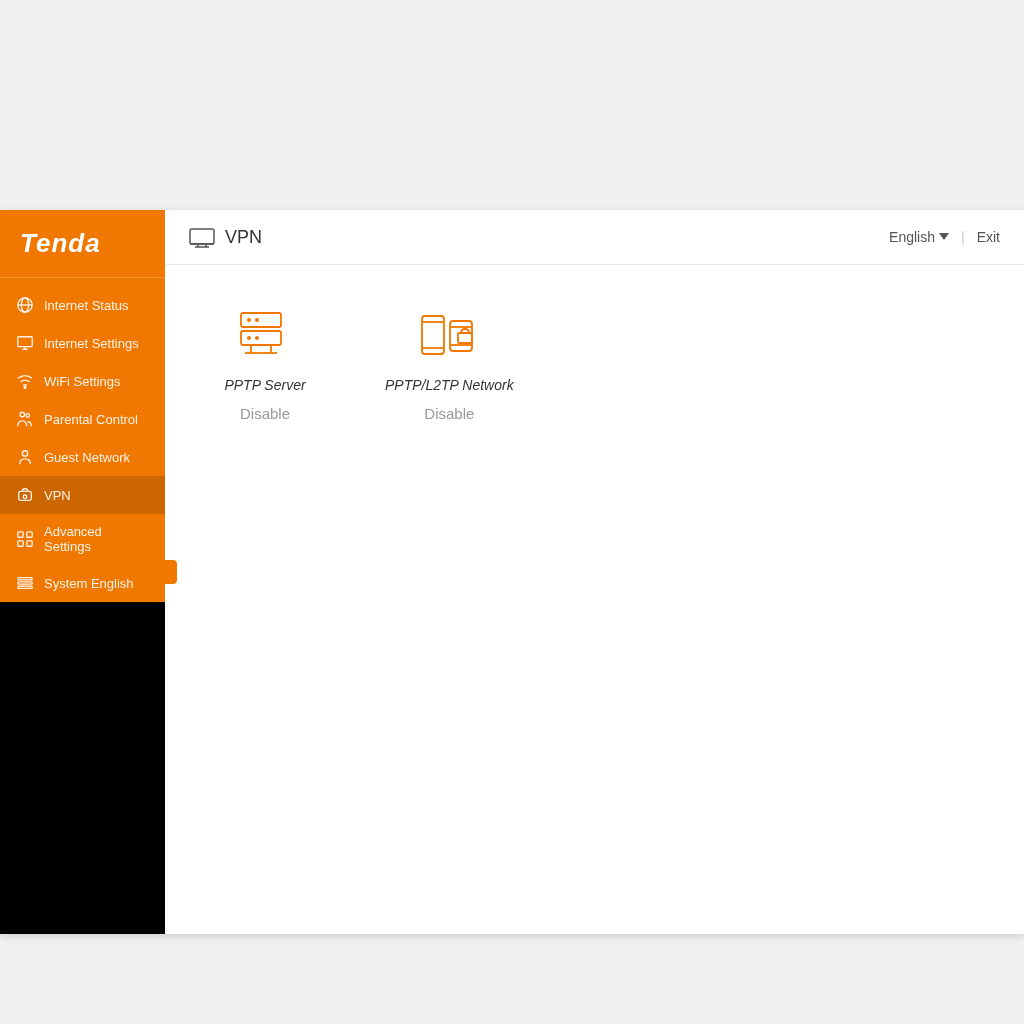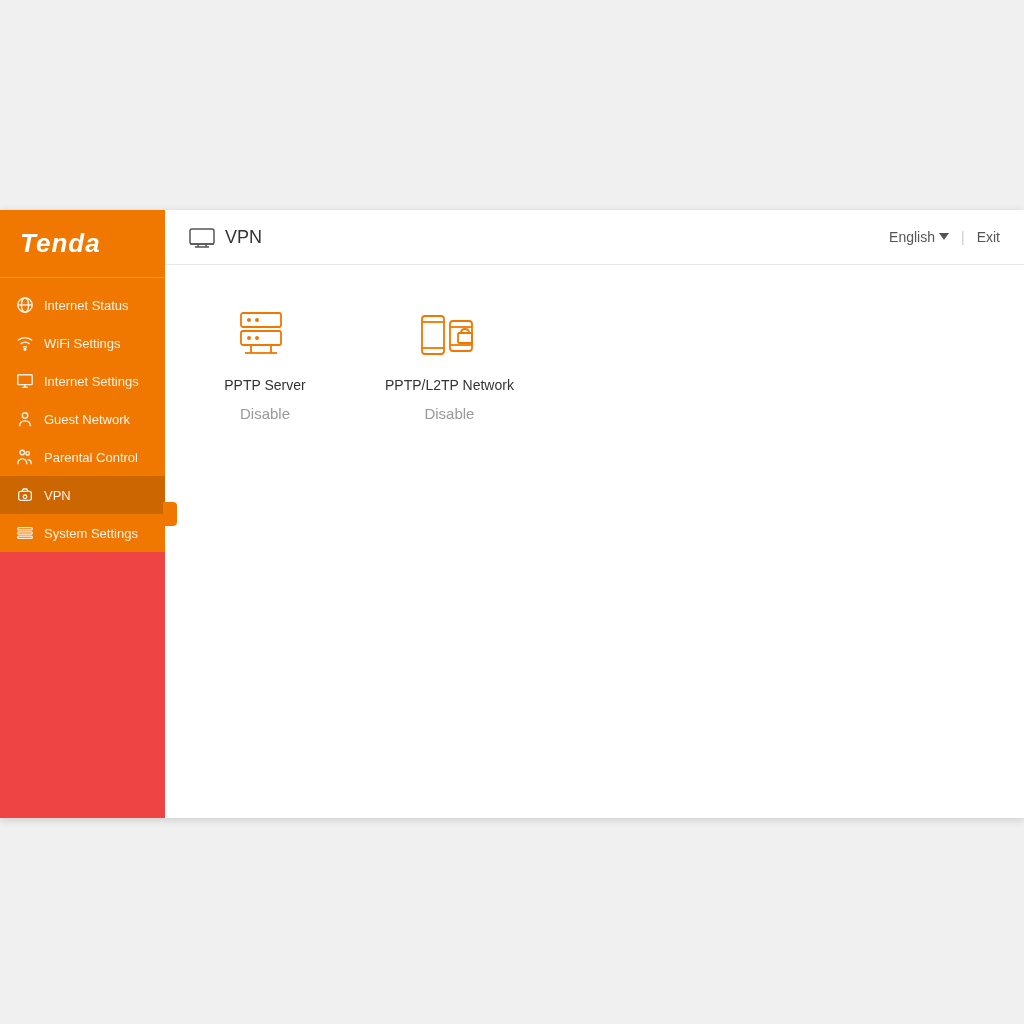--- a/index.html
+++ b/index.html
@@ -19,23 +19,23 @@
       flex-direction: column;
     }
 
     .top-space {
       height: 210px;
       background: #f0f0f0;
     }
 
     .app-window {
       width: 100%;
-      height: 608px;
-      display: flex;
-      background: #ef4444;
+      height: 724px;
+      display: flex;
+      background: #000000;
       box-shadow: 0 2px 8px rgba(0,0,0,0.15);
     }
 
     
     .sidebar {
       width: 165px;
       background: #f07800;
       color: #fff;
       display: flex;
       flex-direction: column;
@@ -199,20 +199,21 @@
 
     .vpn-card-icon svg {
       width: 65px;
       height: 55px;
     }
 
     .vpn-card-title {
       font-size: 14px;
       color: #333;
       text-align: right;
+      font-style: italic;
     }
 
     .vpn-card-status {
       font-size: 15px;
       color: #999;
       text-align: center;
     }
 
     
     .page-icon {
@@ -241,84 +242,95 @@
                 <ellipse cx="10" cy="10" rx="4" ry="8"></ellipse>
                 <line x1="2" y1="10" x2="18" y2="10"></line>
               </svg>
             </span>
             <span class="nav-label">Internet Status</span>
           </div>
 
           <div class="nav-item">
             <span class="nav-icon">
               <svg viewBox="0 0 20 20" fill="none" stroke="rgba(255,255,255,0.9)" stroke-width="1.5">
+                <rect x="2" y="3" width="16" height="11" rx="1"></rect>
+                <line x1="7" y1="17" x2="13" y2="17"></line>
+                <line x1="10" y1="14" x2="10" y2="17"></line>
+              </svg>
+            </span>
+            <span class="nav-label">Internet Settings</span>
+          </div>
+
+          <div class="nav-item">
+            <span class="nav-icon">
+              <svg viewBox="0 0 20 20" fill="none" stroke="rgba(255,255,255,0.9)" stroke-width="1.5">
                 <path d="M2 7 Q10 1 18 7"></path>
                 <path d="M5 11 Q10 7 15 11"></path>
                 <path d="M8 15 Q10 13 12 15"></path>
                 <circle cx="10" cy="17" r="1" fill="rgba(255,255,255,0.9)"></circle>
               </svg>
             </span>
             <span class="nav-label">WiFi Settings</span>
           </div>
 
           <div class="nav-item">
             <span class="nav-icon">
               <svg viewBox="0 0 20 20" fill="none" stroke="rgba(255,255,255,0.9)" stroke-width="1.5">
-                <rect x="2" y="3" width="16" height="11" rx="1"></rect>
-                <line x1="7" y1="17" x2="13" y2="17"></line>
-                <line x1="10" y1="14" x2="10" y2="17"></line>
-              </svg>
-            </span>
-            <span class="nav-label">Internet Settings</span>
-          </div>
-
-          <div class="nav-item">
-            <span class="nav-icon">
-              <svg viewBox="0 0 20 20" fill="none" stroke="rgba(255,255,255,0.9)" stroke-width="1.5">
-                <circle cx="10" cy="6" r="3"></circle>
-                <path d="M4 18 Q4 12 10 12 Q16 12 16 18"></path>
-              </svg>
-            </span>
-            <span class="nav-label">Guest Network</span>
-          </div>
-
-          <div class="nav-item">
-            <span class="nav-icon">
-              <svg viewBox="0 0 20 20" fill="none" stroke="rgba(255,255,255,0.9)" stroke-width="1.5">
                 <circle cx="7" cy="5" r="2.5"></circle>
                 <circle cx="13" cy="6" r="2"></circle>
                 <path d="M2 18 Q2 12 7 12 Q12 12 12 18"></path>
                 <path d="M13 13 Q17 13 17 18"></path>
               </svg>
             </span>
             <span class="nav-label">Parental Control</span>
           </div>
 
+          <div class="nav-item">
+            <span class="nav-icon">
+              <svg viewBox="0 0 20 20" fill="none" stroke="rgba(255,255,255,0.9)" stroke-width="1.5">
+                <circle cx="10" cy="6" r="3"></circle>
+                <path d="M4 18 Q4 12 10 12 Q16 12 16 18"></path>
+              </svg>
+            </span>
+            <span class="nav-label">Guest Network</span>
+          </div>
+
           <div class="nav-item active">
             <span class="nav-icon">
               <svg viewBox="0 0 20 20" fill="none" stroke="rgba(255,255,255,0.9)" stroke-width="1.5">
                 <rect x="3" y="6" width="14" height="10" rx="2"></rect>
                 <path d="M7 6 Q7 3 10 3 Q13 3 13 6"></path>
                 <circle cx="10" cy="12" r="2"></circle>
               </svg>
             </span>
             <span class="nav-label">VPN</span>
           </div>
 
 
+          <div class="nav-item">
+            <span class="nav-icon">
+              <svg viewBox="0 0 20 20" fill="none" stroke="rgba(255,255,255,0.9)" stroke-width="1.5">
+                <rect x="2" y="2" width="6" height="6" rx="1"></rect>
+                <rect x="12" y="2" width="6" height="6" rx="1"></rect>
+                <rect x="2" y="12" width="6" height="6" rx="1"></rect>
+                <rect x="12" y="12" width="6" height="6" rx="1"></rect>
+              </svg>
+            </span>
+            <span class="nav-label">Advanced Settings</span>
+          </div>
 
           <div class="nav-item">
             <span class="nav-icon">
               <svg viewBox="0 0 20 20" fill="none" stroke="rgba(255,255,255,0.9)" stroke-width="1.5">
                 <rect x="2" y="4" width="16" height="2.5" rx="1"></rect>
                 <rect x="2" y="8.75" width="16" height="2.5" rx="1"></rect>
                 <rect x="2" y="13.5" width="16" height="2.5" rx="1"></rect>
               </svg>
             </span>
-            <span class="nav-label">System Settings</span>
+            <span class="nav-label">System English</span>
           </div>
         </nav>
       </div>
 
       <div class="sidebar-collapse">
         <svg width="8" height="12" viewBox="0 0 8 12" fill="none">
           <polyline points="6,2 2,6 6,10" stroke="#f07800" stroke-width="1.5"></polyline>
         </svg>
       </div>
     </div>

